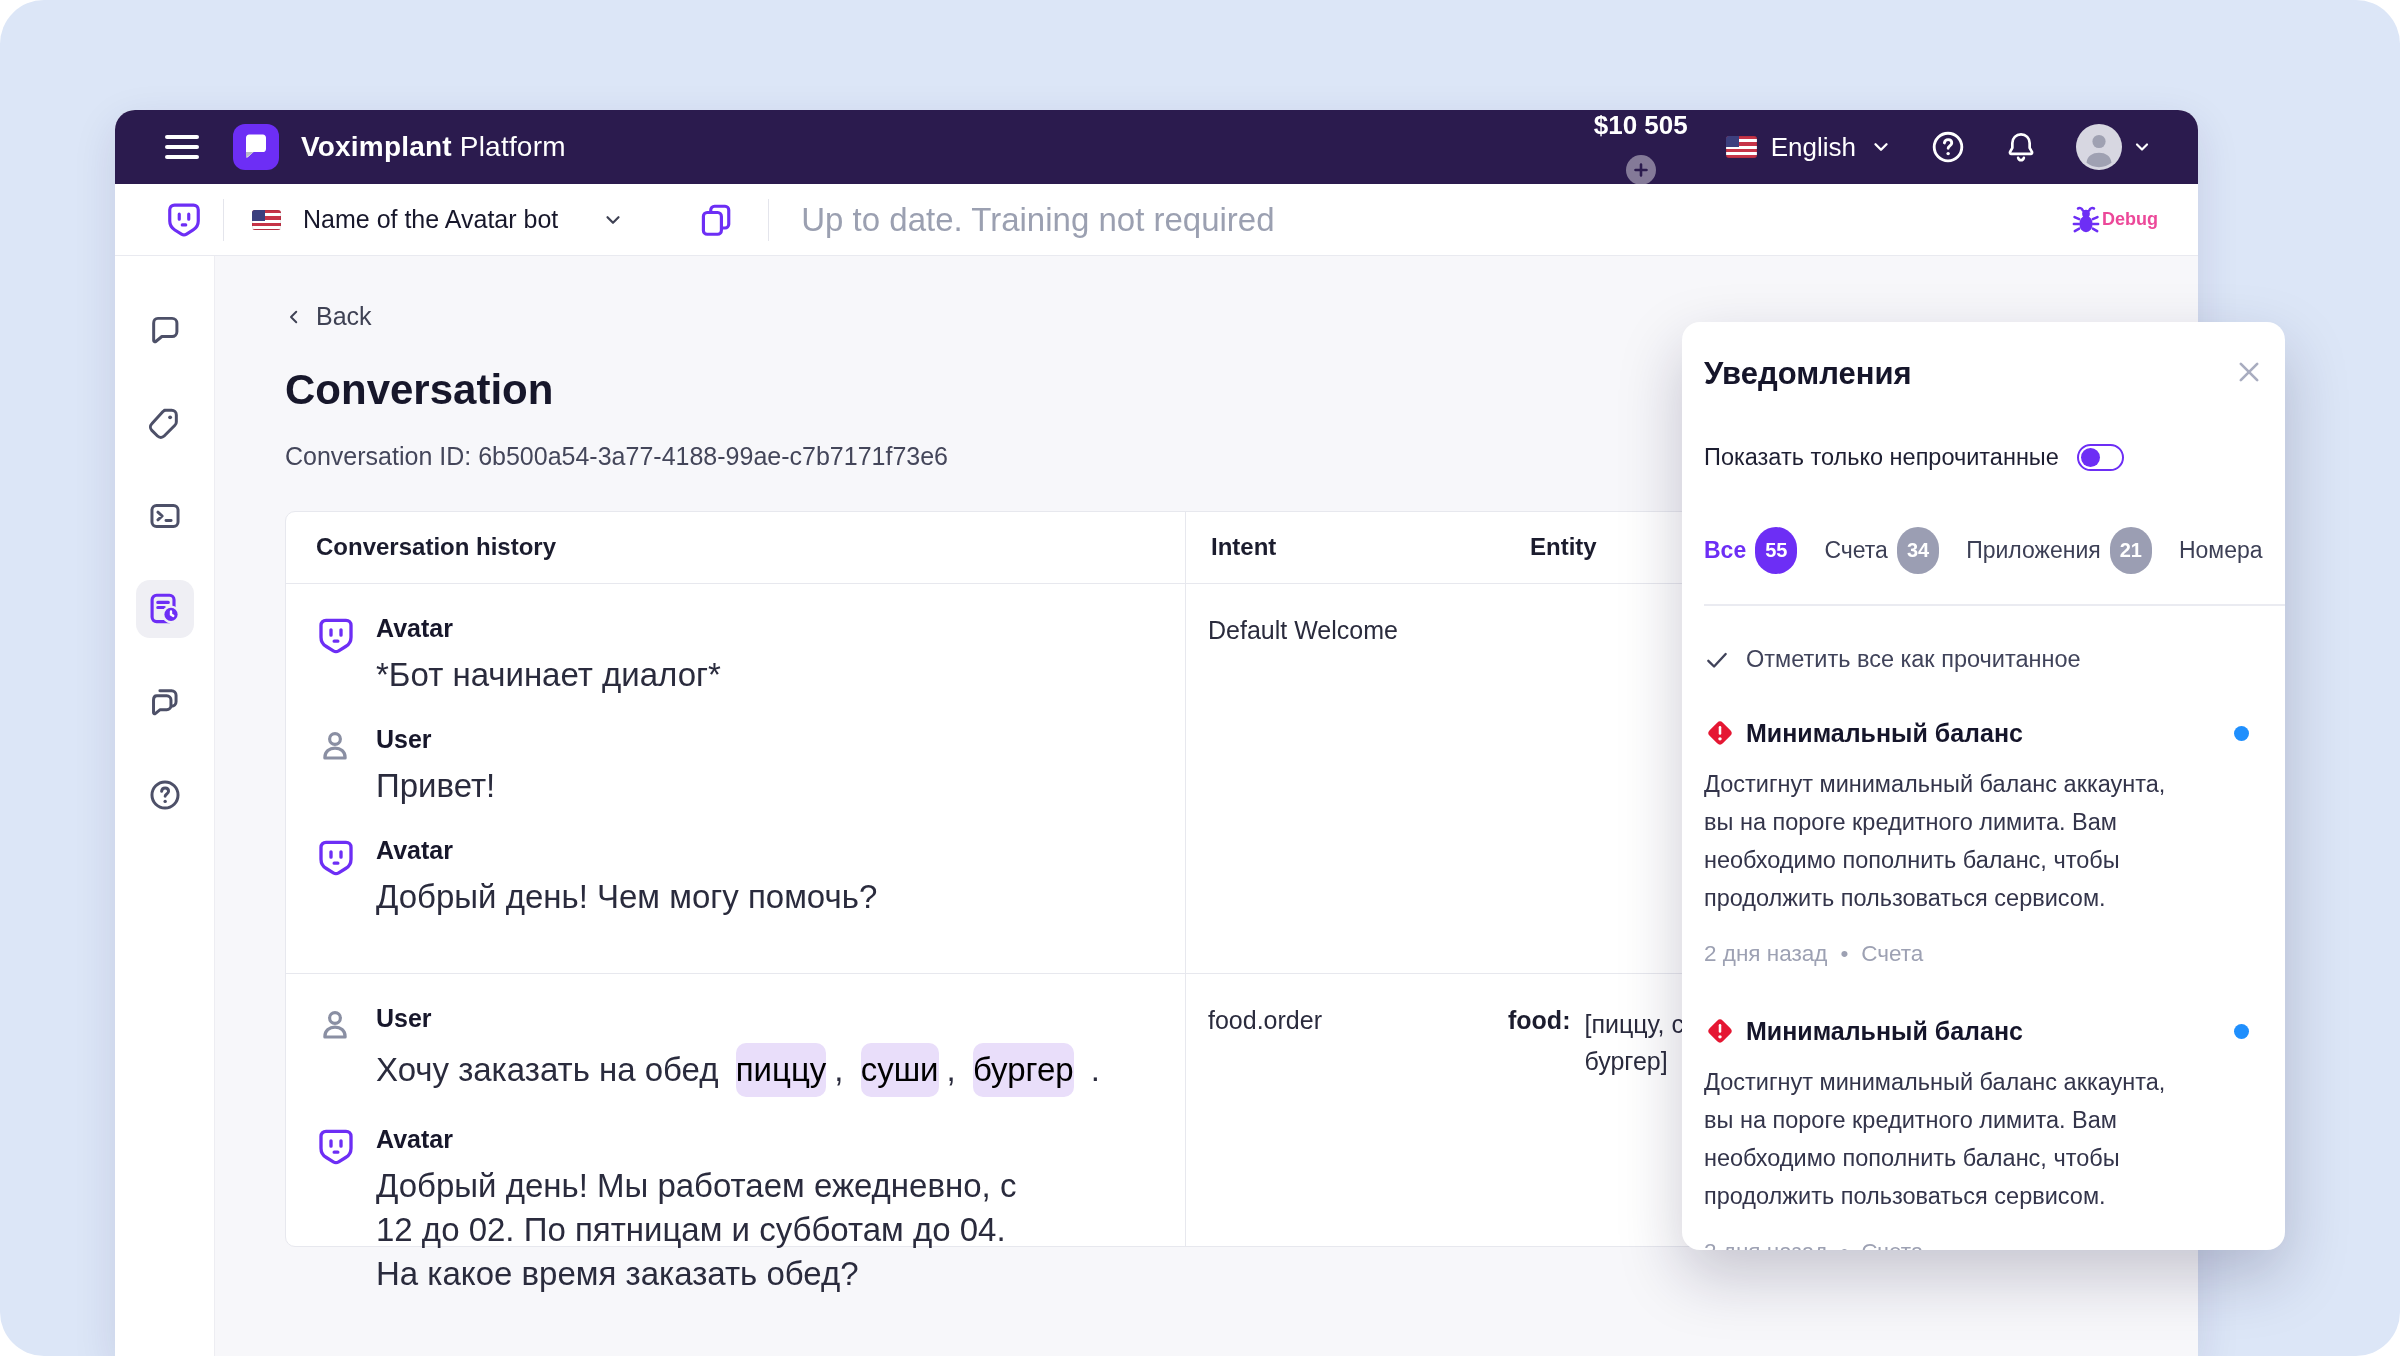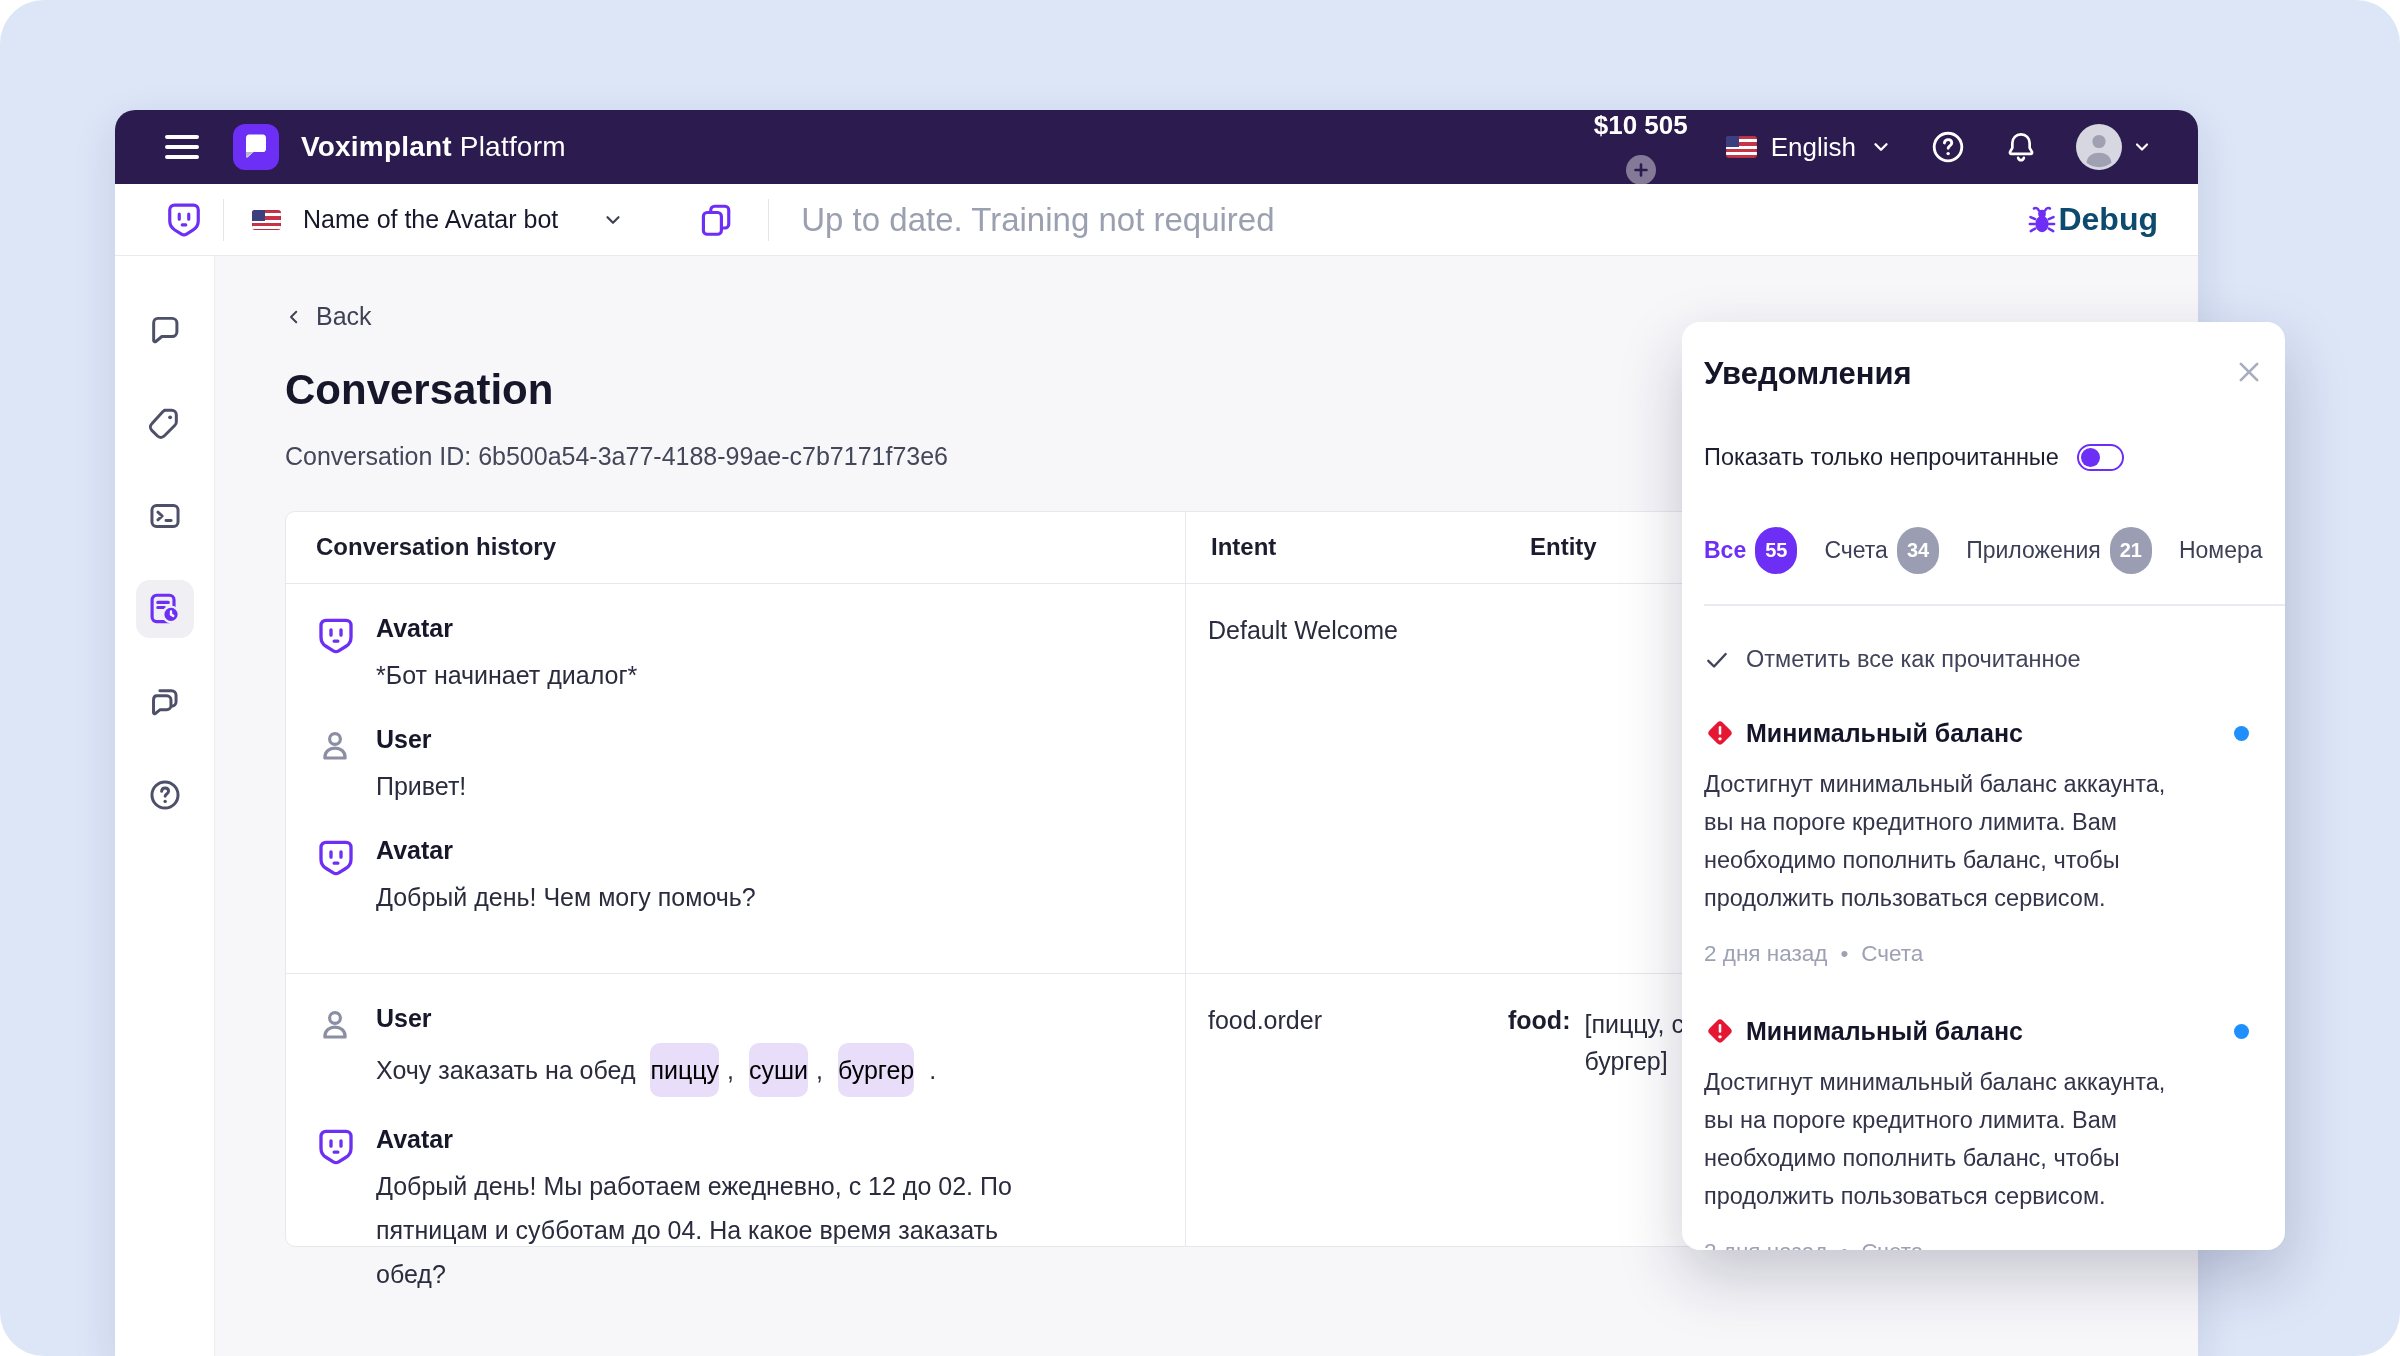--- a/index.html
+++ b/index.html
@@ -26,21 +26,21 @@
           background:repeating-linear-gradient(180deg,#c63448 0 3.2px,#fff 3.2px 6.4px); box-shadow:0 0 0 1px rgba(0,0,0,.08) inset; }
   .flag::after { content:""; position:absolute; left:0; top:0; width:13px; height:11px; background:#3c3f7e; }
   .avatarbtn { display:flex; align-items:center; gap:10px; }
   .avcircle { width:46px; height:46px; border-radius:50%; background:#d7d7e1; display:flex; align-items:center; justify-content:center; }
 
   
   .tbar { height:72px; flex:0 0 auto; background:#fff; border-bottom:1px solid #e9eaf0; display:flex; align-items:center; padding:0 40px 0 50px; }
   .vdiv { width:1px; height:42px; background:#e4e5ec; }
   .botname { font-size:25px; color:#17172b; }
   .trainstat { font-size:33px; color:#9ba0b1; }
-  .debug { margin-left:auto; display:flex; align-items:center; gap:0; color:#0c4a6e; font-size:32px; font-weight:600; cursor:pointer; }
+  .debug { margin-left:auto; display:flex; align-items:center; gap:0; color:#ec4899; font-size:18px; font-weight:600; cursor:pointer; }
 
   
   .bodyrow { flex:1; display:flex; min-height:0; }
   .side { width:100px; flex:0 0 auto; background:#fff; border-right:1px solid #ededf2; display:flex; flex-direction:column; align-items:center; padding-top:45px; gap:35px; }
   .iconbtn { width:58px; height:58px; border-radius:14px; display:flex; align-items:center; justify-content:center; cursor:pointer; }
   .iconbtn.active { background:#efeff4; }
 
   .main { flex:1; background:#f7f7fa; padding:46px 0 0 70px; position:relative; overflow:hidden; }
   .back { display:inline-flex; align-items:center; gap:13px; font-size:25px; color:#3f4254; cursor:pointer; }
   .pagetitle { margin-top:34px; font-size:42px; font-weight:700; color:#17172b; }
@@ -55,21 +55,21 @@
   .colsep { position:absolute; left:899px; top:0; bottom:0; width:1px; background:#e7e8ee; }
   .thead { position:relative; height:72px; border-bottom:1px solid #e7e8ee; }
   .th { position:absolute; top:50%; transform:translateY(-50%); font-size:24px; font-weight:700; color:#1b1c2e; }
   .th.h1 { left:30px; } .th.h2 { left:925px; } .th.h3 { left:1244px; }
   .trow { position:relative; border-bottom:1px solid #e7e8ee; padding:30px 0 26px 30px; }
   .trow:last-child { border-bottom:none; }
   .msg { display:flex; gap:18px; margin-bottom:28px; width:830px; }
   .msg:last-child { margin-bottom:0; }
   .msgicon { flex:0 0 42px; padding-top:2px; }
   .msgname { font-size:25px; font-weight:700; color:#17172b; }
-  .msgtext { margin-top:10px; font-size:25px; color:#2a2b3d; line-height:44px; max-width:660px; }
+  .msgtext { margin-top:10px; font-size:33px; color:#2a2b3d; line-height:44px; max-width:660px; }
   .chip { display:inline-block; background:#e9defa; border-radius:10px; padding:5px 0; margin:0 8px; color:#000000; }
   .intentcell { position:absolute; left:922px; top:32px; font-size:25px; color:#2a2b3d; }
   .entitycell { position:absolute; left:1222px; top:32px; display:flex; gap:14px; font-size:25px; color:#1b1c2e; }
   .entitylabel { font-weight:700; }
   .entityvalue { width:205px; line-height:37px; color:#2a2b3d; }
 
   
   .notif { position:absolute; left:1682px; top:322px; width:603px; height:928px; background:#fff; border-radius:18px;
            box-shadow:0 26px 64px rgba(25,20,60,.22); padding:34px 22px 0 22px; overflow:hidden; z-index:5; }
   .n-head { display:flex; align-items:flex-start; }

